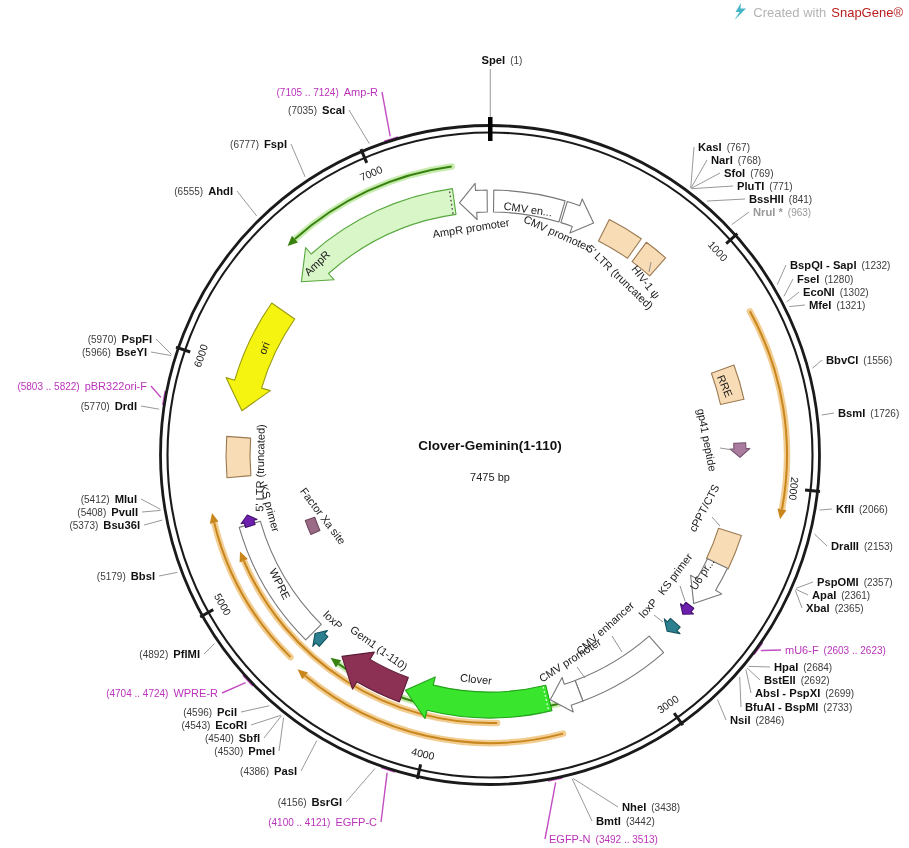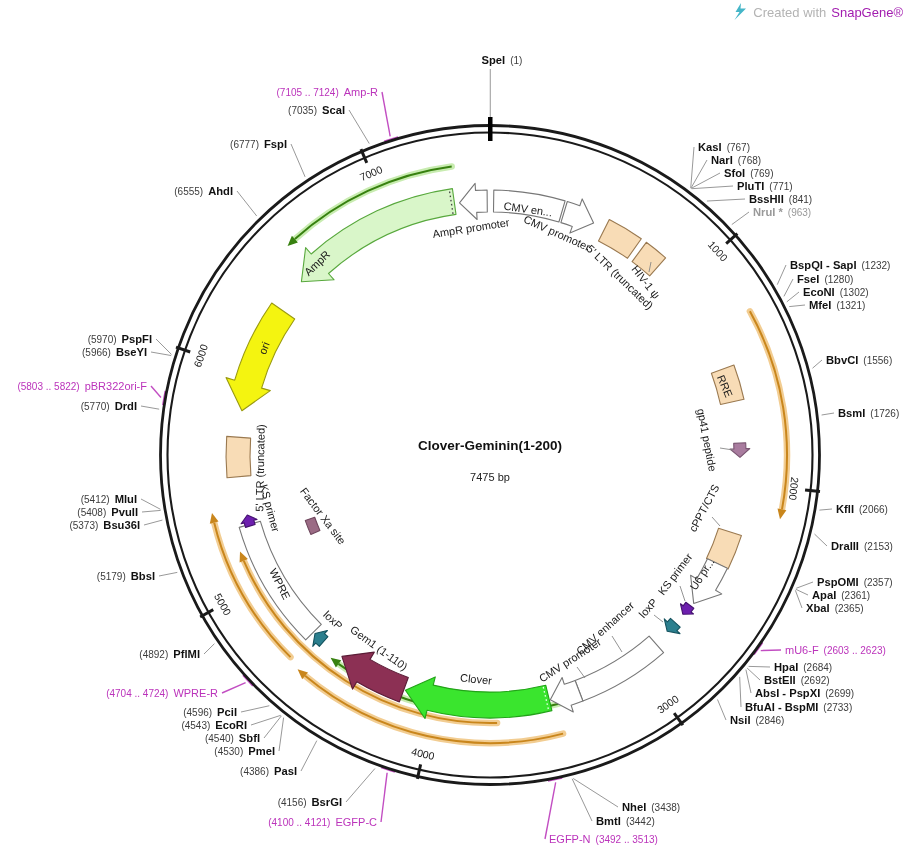--- a/index.html
+++ b/index.html
@@ -4,21 +4,21 @@
 <style>
   html,body{margin:0;padding:0;background:#ffffff;}
   body{font-family:"Liberation Sans", sans-serif;}
   #stage{position:relative;width:909px;height:848px;background:#fff;overflow:hidden;}
   #map{position:absolute;left:0;top:0;}
   #center-title{position:absolute;left:490px;top:438px;transform:translate(-50%,0);text-align:center;pointer-events:none;}
   #center-title .t{font-size:13.5px;font-weight:bold;color:#111;white-space:nowrap;}
   #center-title .s{font-size:11px;color:#222;margin-top:18px;}
   #watermark{position:absolute;right:6px;top:3px;display:flex;align-items:flex-end;gap:5px;font-size:13px;}
   #watermark .cw{color:#b3b3b3;}
-  #watermark .bg{color:#a21caf;}
+  #watermark .bg{color:#b91c1c;}
   svg text{user-select:none;}
 </style>
 </head>
 <body>
 
 <div id="stage">
   <svg id="map" width="909" height="848" viewBox="0 0 909 848">
       <path d="M 294.9 239.1 A 291 291 0 0 1 451.7 166.5" fill="none" stroke="#c8ecb0" stroke-width="6.5" stroke-linecap="round"></path>
       <path d="M 294.9 239.1 A 291 291 0 0 1 451.7 166.5" fill="none" stroke="#37810f" stroke-width="2"></path>
       <polygon points="291.9,235.7 287.6,245.9 297.9,242.4" fill="#37810f"></polygon>
@@ -205,21 +205,21 @@
       <text x="147" y="390" text-anchor="end" font-size="11"><tspan fill="#bb33bb" font-size="10">(5803 .. 5822)</tspan><tspan fill="#bb33bb" font-size="11" dx="5">pBR322ori-F</tspan></text>
       <text x="147" y="356" text-anchor="end" font-size="11"><tspan fill="#3c3c3c" font-size="10">(5966)</tspan><tspan font-weight="bold" fill="#111111" font-size="11.2" dx="5">BseYI</tspan></text>
       <text x="152" y="343" text-anchor="end" font-size="11"><tspan fill="#3c3c3c" font-size="10">(5970)</tspan><tspan font-weight="bold" fill="#111111" font-size="11.2" dx="5">PspFI</tspan></text>
       <text x="233" y="195" text-anchor="end" font-size="11"><tspan fill="#3c3c3c" font-size="10">(6555)</tspan><tspan font-weight="bold" fill="#111111" font-size="11.2" dx="5">AhdI</tspan></text>
       <text x="287" y="148" text-anchor="end" font-size="11"><tspan fill="#3c3c3c" font-size="10">(6777)</tspan><tspan font-weight="bold" fill="#111111" font-size="11.2" dx="5">FspI</tspan></text>
       <text x="345" y="114" text-anchor="end" font-size="11"><tspan fill="#3c3c3c" font-size="10">(7035)</tspan><tspan font-weight="bold" fill="#111111" font-size="11.2" dx="5">ScaI</tspan></text>
       <text x="378" y="96" text-anchor="end" font-size="11"><tspan fill="#bb33bb" font-size="10">(7105 .. 7124)</tspan><tspan fill="#bb33bb" font-size="11" dx="5">Amp-R</tspan></text>
     </svg>
 
   <div id="center-title">
-    <div class="t">Clover-Geminin(1-200)</div>
+    <div class="t">Clover-Geminin(1-110)</div>
     <div class="s">7475 bp</div>
   </div>
 
   <div id="watermark">
     <svg width="15" height="17" viewBox="0 0 15 17">
       <path d="M8,0 L2.5,9 L6.5,9 L1.5,17 L13,5.5 L7.5,5.5 Z" fill="#45b6c8"></path>
     </svg>
     <span class="cw">Created with</span>
     <span class="bg">SnapGene®</span>
   </div>

